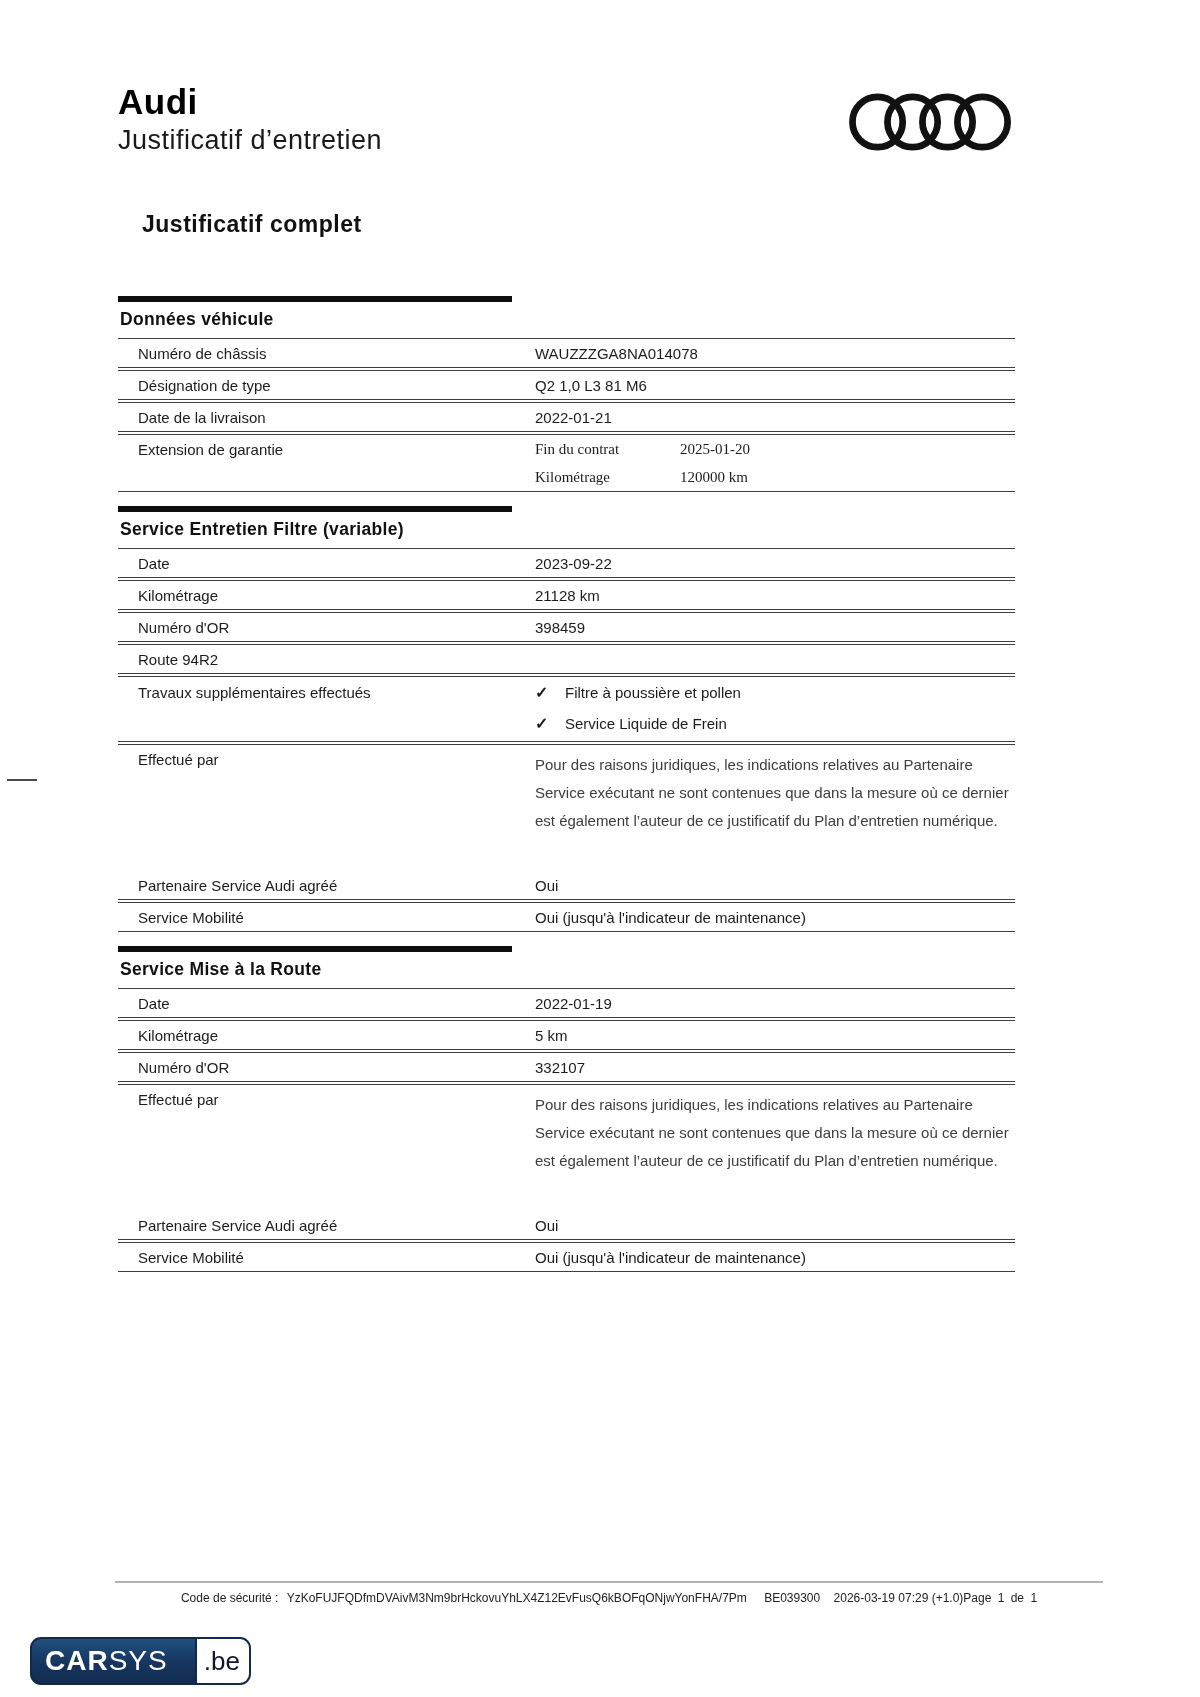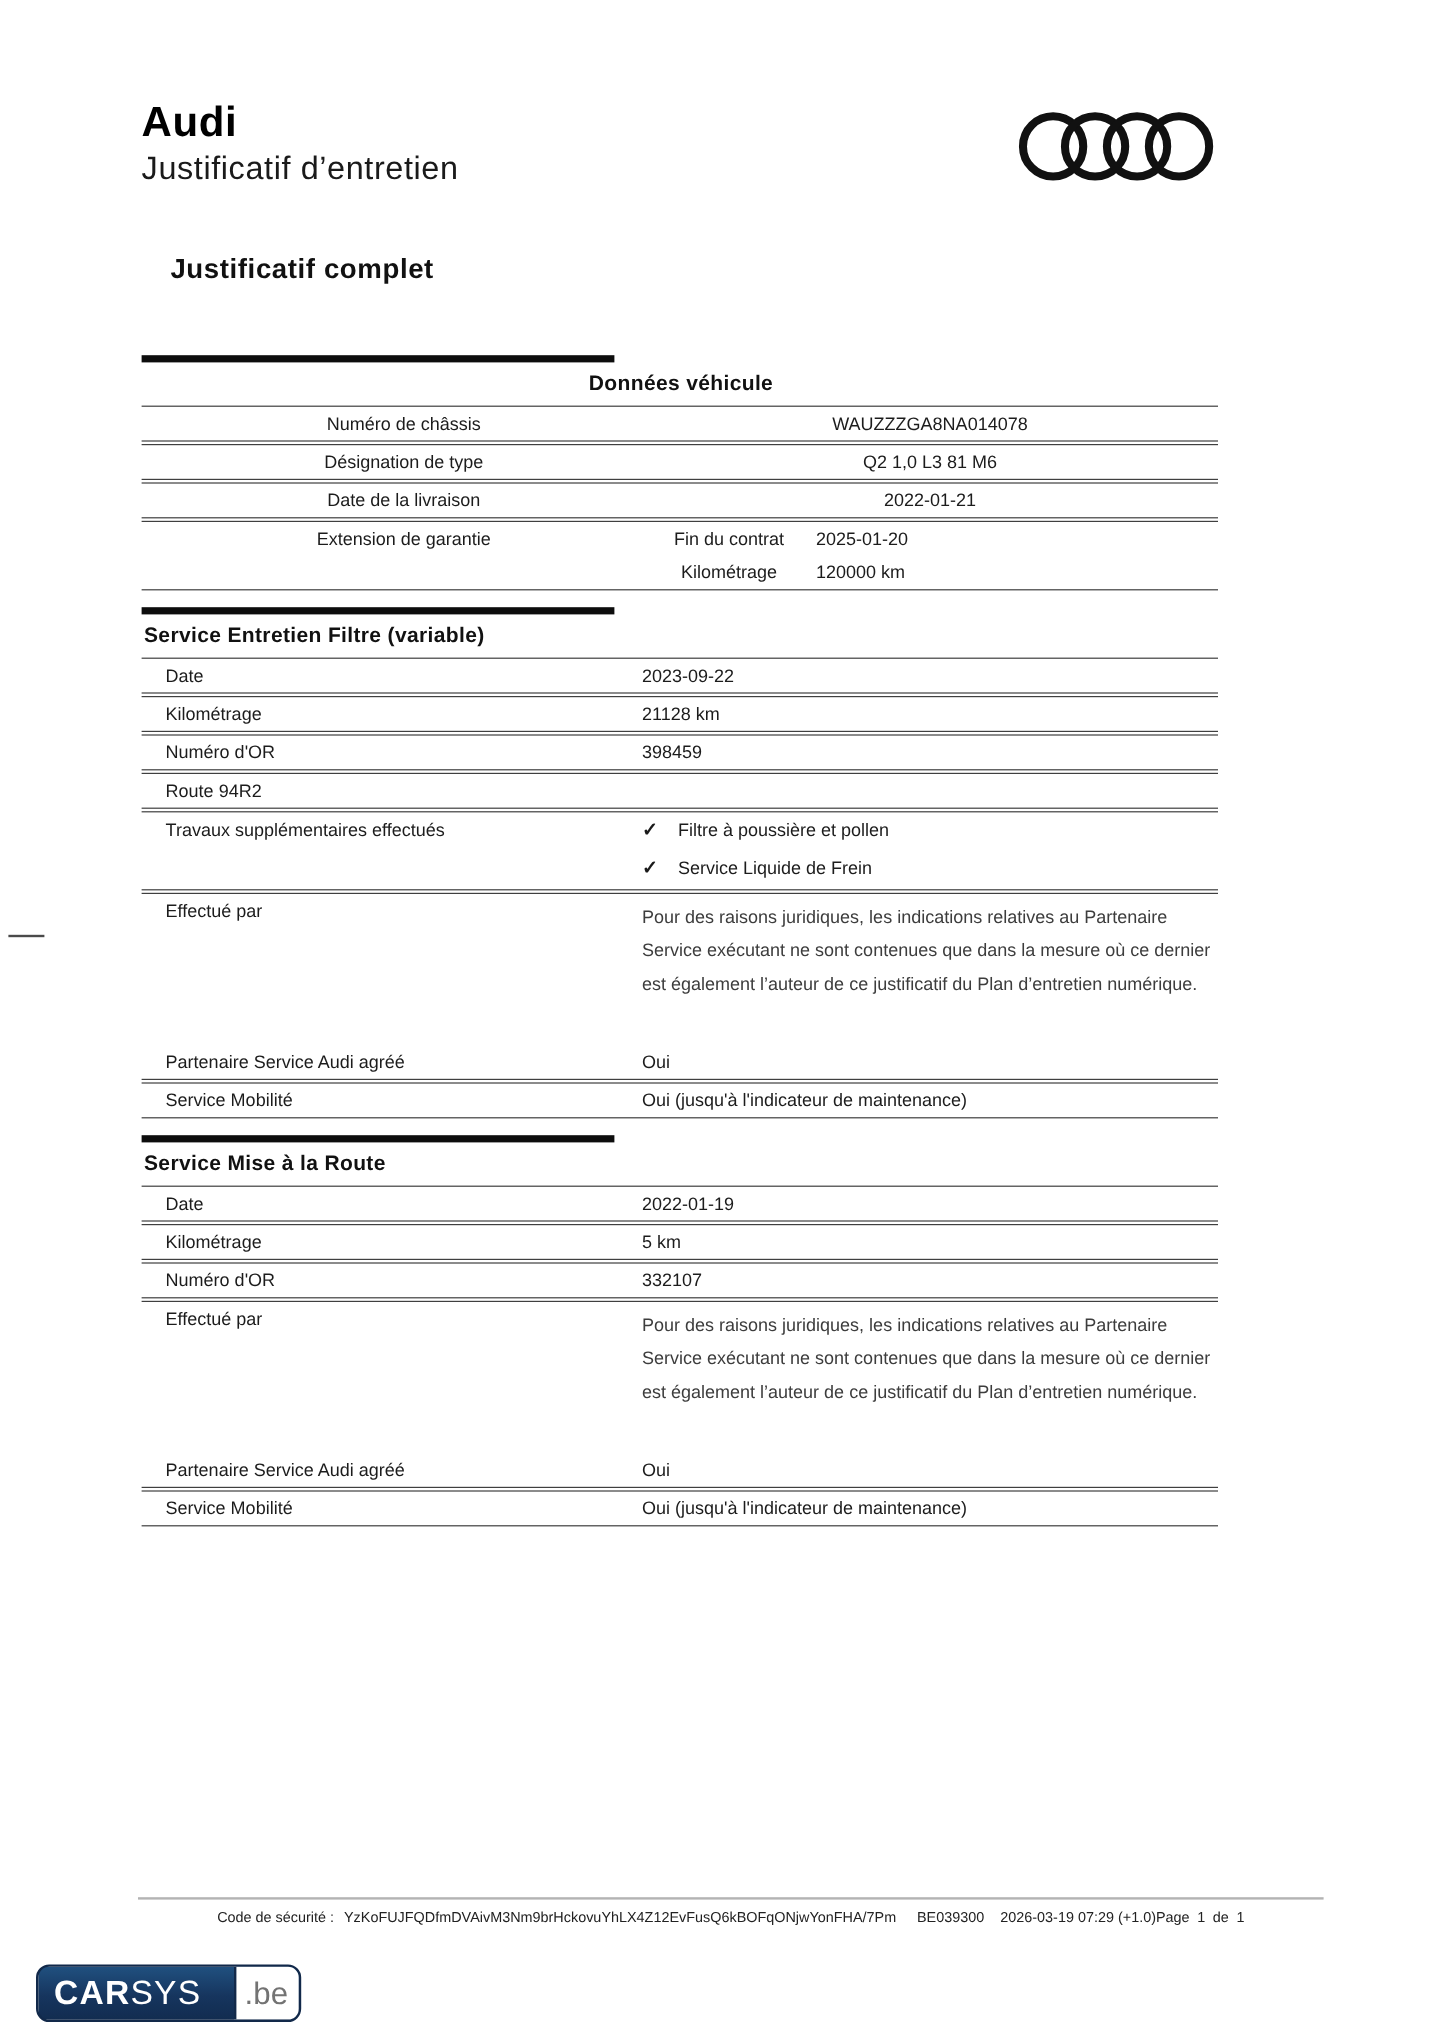--- a/index.html
+++ b/index.html
@@ -17,39 +17,39 @@
   #header { left:118px; top:82px; }
   .brand { color:#000000; font-size:35px; font-weight:bold; letter-spacing:0.5px; }
   .subtitle { color:#1a1a1a; font-size:27px; font-weight:normal; letter-spacing:0.5px; margin-top:3px;text-align:right; }
   #rings { left:848px; top:92px; }
 
   
   #doc-title { left:118px; top:211px; font-size:23px; font-weight:bold; color:#111; letter-spacing:0.5px;margin-left:24px; }
 
   
   .section { left:118px; width:897px; }
-  #sec-0 { top:296px;text-align:center; }
+  #sec-0 { top:296px; }
   #sec-1 { top:506px; }
   #sec-2 { top:946px; }
   .sec-bar { height:6px; background:#0d0d0d; width:394px; }
   .sec-title { font-size:17.5px; font-weight:bold; color:#111; padding:7px 0 8px 2px; letter-spacing:0.3px; }
 
   .trow {
     display:flex; align-items:flex-start;
     border-top:1px solid #3f3f3f; border-bottom:1px solid #3f3f3f;
     margin-bottom:2px;
     padding:5px 0 4px 0;
   }
   .trow:last-child { margin-bottom:0; }
   .trow.no-bottom { border-bottom:none; }
   .trow.no-top { border-top:none; }
   .trow .label { width:417px; padding-left:20px; box-sizing:border-box; flex-shrink:0; font-size:15px; line-height:19px; color:#1c1c1c; }
   .trow .value { flex:1; font-size:15px; line-height:19px; color:#1c1c1c; }
 
-  .pair { display:flex; }
+  .pair { display:flex;font-family:Liberation Serif, serif; }
   .pair + .pair { margin-top:9px; }
   .pair .k { width:145px; flex-shrink:0; }
 
   .check-item { display:flex; }
   .check-item + .check-item { margin-top:12px; }
   .check-glyph { width:30px; flex-shrink:0; font-weight:bold; color:#1a1a1a; font-size:16px; }
   .check-row { padding-top:6px; padding-bottom:8px; }
 
   .legal { width:478px; margin:0 0 30px 0; padding-top:1px; font-size:15px; line-height:28px; color:#3d3d3d; }
 
@@ -67,21 +67,21 @@
   
   #carsys { left:30px; top:1637px; width:221px; height:48px;
     display:flex; align-items:stretch; box-sizing:border-box;
     border:2px solid #12294a; border-radius:11px; overflow:hidden;
     background:linear-gradient(180deg,#20507f 0%, #16355e 55%, #122c50 100%);
   }
   #carsys .wordmark { flex:1; display:flex; align-items:center; padding-left:13px; color:#ffffff; font-size:28px; letter-spacing:1px; }
   #carsys .car { font-weight:bold; }
   #carsys .sys { font-weight:normal; }
   #carsys .be-box { background:#ffffff; display:flex; align-items:center; padding:0 9px 0 7px;
-    color:#737373; font-size:26px; border-left:2px solid #12294a; }
+    color:#0f172a; font-size:26px; border-left:2px solid #12294a; }
 </style>
 </head>
 <body>
 
 <div class="abs" id="header">
   <div class="brand">Audi</div>
   <div class="subtitle">Justificatif d’entretien</div>
 </div>
 
 <div class="abs" id="rings">

